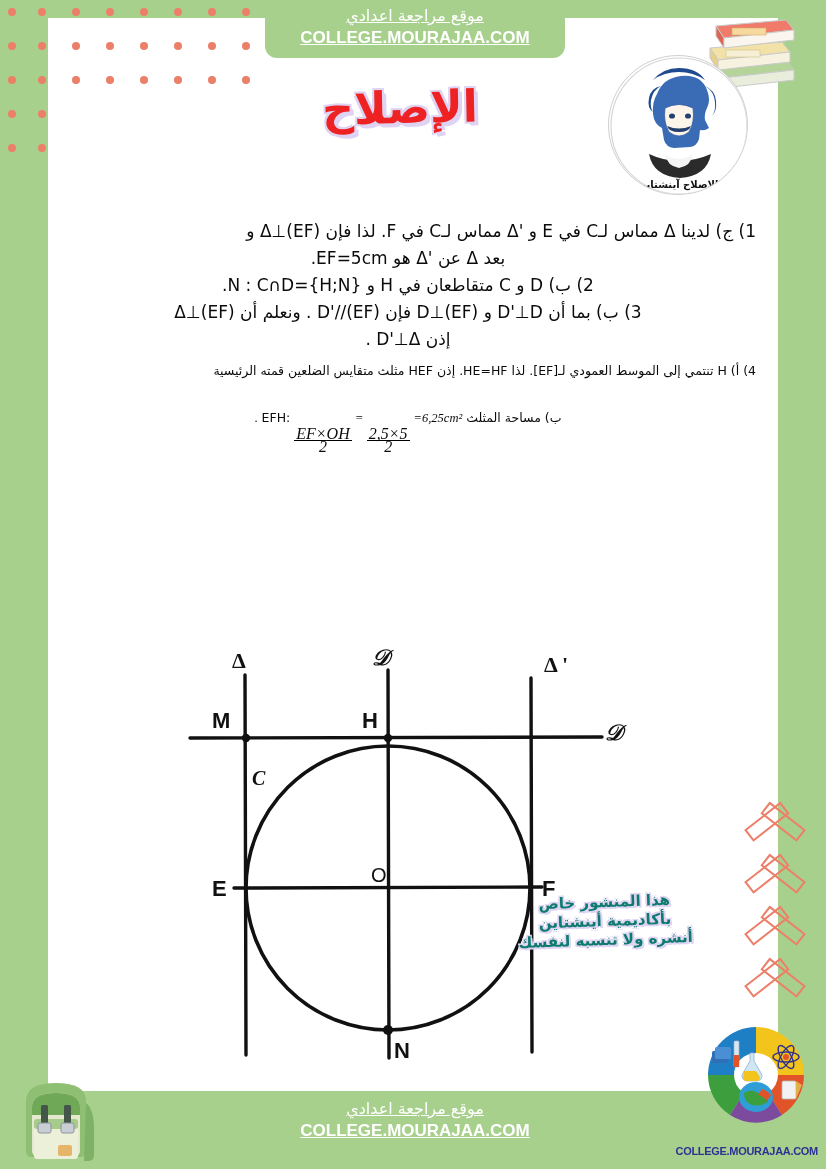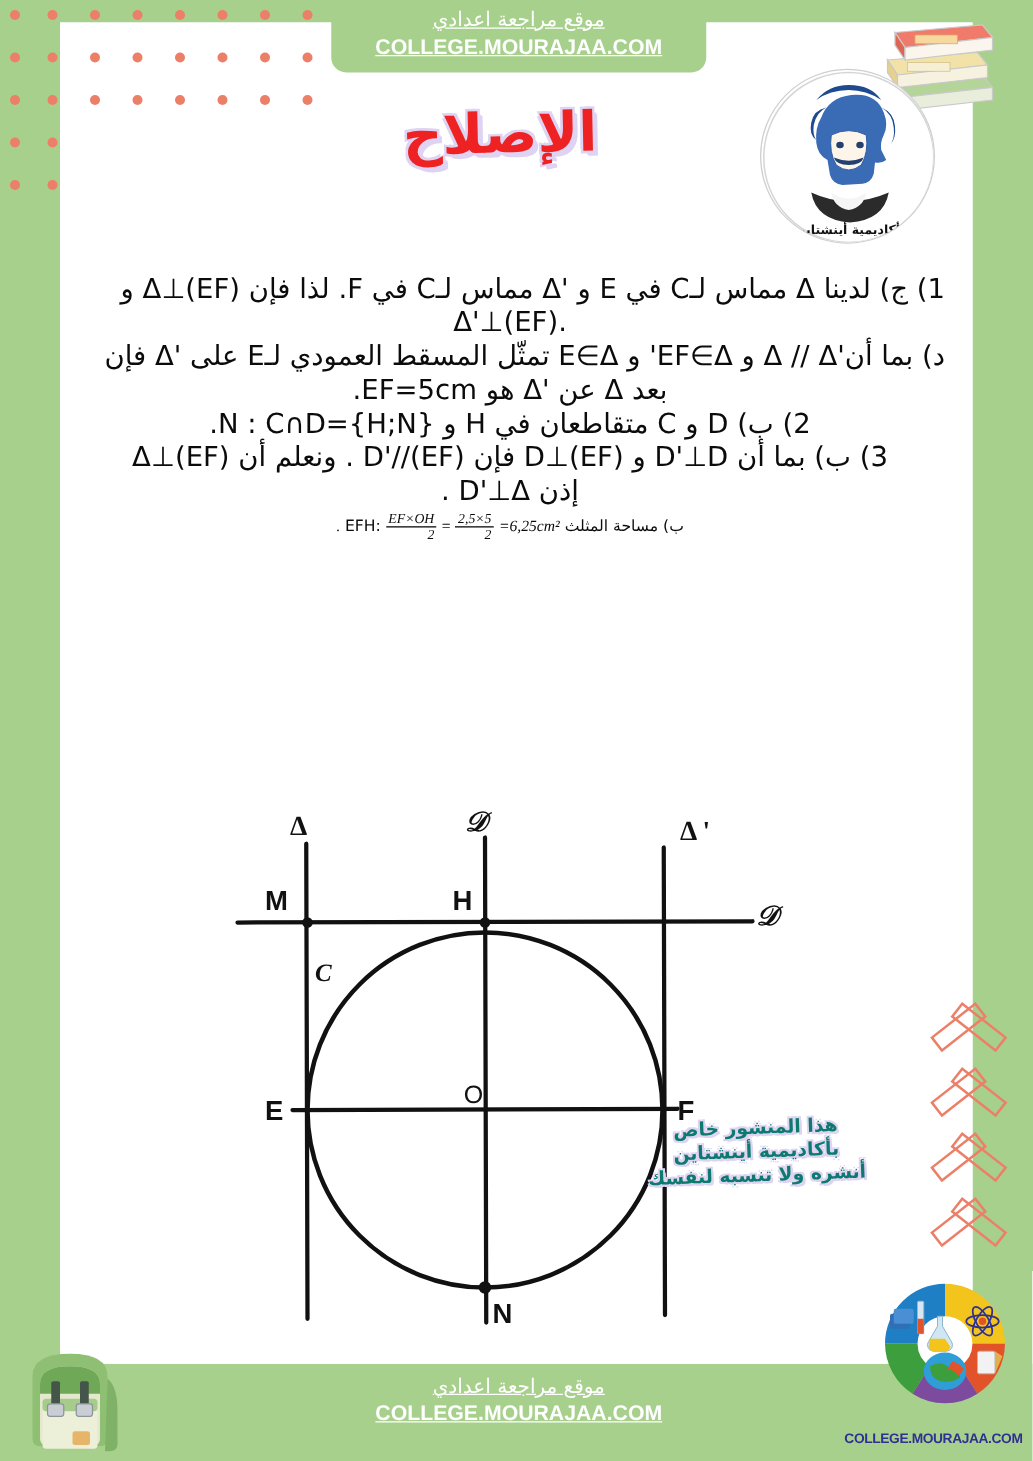--- a/index.html
+++ b/index.html
@@ -155,39 +155,40 @@
   }
   .ex-title {
     text-align:right;
     font-size:19px; font-weight:bold;
     text-decoration:underline;
     font-family:"DejaVu Sans","Liberation Sans",sans-serif;
     margin-bottom:6px;
     padding-right:8px;
   }
   .line {
-    font-size:22px;
+    font-size:17px;
     line-height:27px;
     text-align:right;
     font-family:"DejaVu Sans","Liberation Sans",sans-serif;
     padding-right:4px;
   }
   .line.center { text-align:center; }
   .line.small { font-size:12.5px; line-height:20px; }
   .mi { font-style:italic; font-family:"Liberation Serif",serif; }
   .mr { font-family:"Liberation Serif",serif; font-style:normal; }
 
   .frac {
     display:inline-block;
     vertical-align:middle;
-    text-align:right;
+    text-align:center;
     font-style:italic;
     font-family:"Liberation Serif",serif;
-    font-size:11px;
+    font-size:16px;
     line-height:12px;
+    margin-top:45px;
   }
   .frac .num { border-bottom:1px solid #000; padding:0 2px; display:block; }
   .frac .den { padding:0 2px; display:block; }
 
   
   .figure {
     position:absolute;
     left:150px; top:640px;
     width:480px; height:430px;
     z-index:8;
@@ -311,35 +312,34 @@
         <path d="M56 52 q14-7 28 0 q2 14-4 24 q-10 8-20 0 q-6-10-4-24z"></path>
       </g>
       <g fill="#23406e">
         <ellipse cx="63" cy="60" rx="3" ry="2.6"></ellipse>
         <ellipse cx="79" cy="60" rx="3" ry="2.6"></ellipse>
         <path d="M58 70 q12 5 24 0 q-2 6-12 6 q-10 0-12-6z"></path>
       </g>
       <path d="M40 98 q30 14 62 0 q-4 22-31 24 q-27-2-31-24z" fill="#2b2b2b"></path>
       <path d="M56 98 q14 10 28 0 q-2 12-14 14 q-12-2-14-14z" fill="#f5f5f5"></path>
     </svg>
-    <div class="logo-caption">أكاديمية أينشتاين</div>
+    <div class="logo-caption">الإصلاح آينشتاين</div>
   </div>
 
   <div class="main-title">الإصلاح</div>
 
   <div class="content">
 
     <div class="line">1) ج) لدينا Δ مماس لـC في E و 'Δ مماس لـC في F. لذا فإن (EF)⊥Δ و</div>
-    <div class="line center" style="text-align:center;">.(EF)⊥'Δ</div>
-    <div class="line">د) بما أن'Δ // Δ و EF∈Δ' و E∈Δ تمثّل المسقط العمودي لـE على 'Δ فإن</div>
     <div class="line center">بعد Δ عن 'Δ هو EF=5cm.</div>
     <div class="line center">2) ب) D و C متقاطعان في H و N : C∩D={H;N}.</div>
     <div class="line center">3) ب) بما أن D'⊥D و D⊥(EF) فإن D'//(EF) . ونعلم أن (EF)⊥Δ</div>
     <div class="line center">إذن D'⊥Δ .</div>
 
+    <div class="line small" style="margin-top:8px;">4) أ) H تنتمي إلى الموسط العمودي لـ[EF]. لذا HE=HF. إذن HEF مثلث متقايس الضلعين قمته الرئيسية</div>
 
     <div class="line small center" style="margin-top:2px;">
       <span>ب) مساحة المثلث EFH:</span>
       <span class="frac">
         <span class="num">EF×OH</span>
         <span class="den">2</span>
       </span>
       <span class="mr">=</span>
       <span class="frac">
         <span class="num">5×2,5</span>

